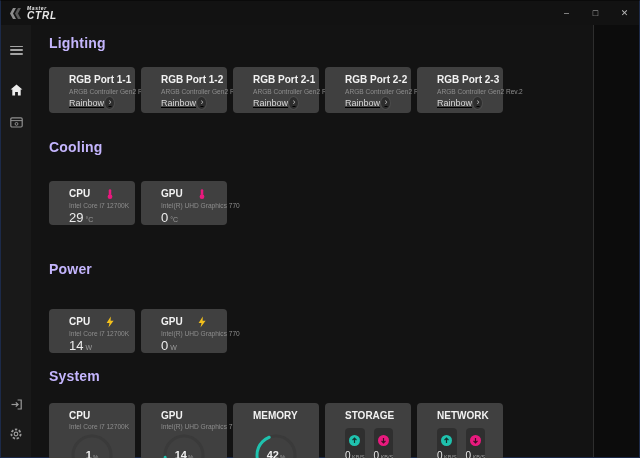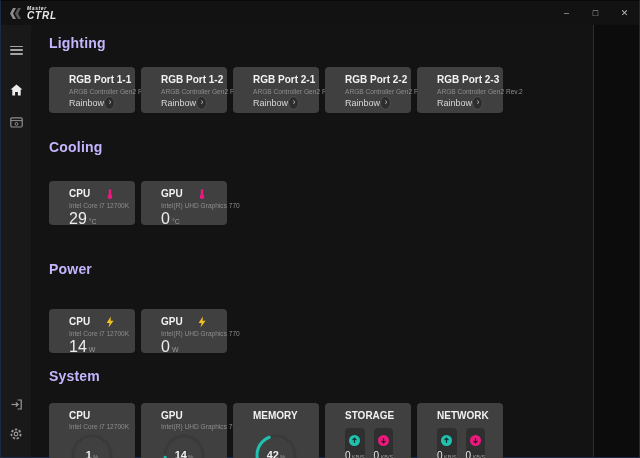--- a/index.html
+++ b/index.html
@@ -39,28 +39,28 @@
 
   .row { display:flex; gap:6px; }
 
   .card { background:#404040; border-radius:4px; padding:7px 20px; width:86px; flex:0 0 auto; }
 
   
   .light-card { height:46px; display:flex; flex-direction:column; }
   .card-head { display:flex; justify-content:space-between; align-items:flex-start; }
   .card-title { color:#f2f2f2; font-size:10px; font-weight:bold; white-space:nowrap; }
   .card-sub { color:#8d8d8d; font-size:6.6px; margin-top:1.5px; white-space:nowrap; min-height:8px; }
-  .mode-row { display:flex; justify-content:space-between; align-items:center; margin-top:auto; }
+  .mode-row { display:flex; justify-content:space-between; align-items:center; margin-top:auto;text-decoration:underline; }
   .mode-label { color:#d8d8d8; font-size:9px; }
   .chev-btn { width:14px; height:14px; border-radius:50%; background:#2d2d2d; border:1px solid #4d4d4d; color:#c0c0c0; font-size:9px; line-height:1; display:flex; align-items:center; justify-content:center; cursor:pointer; padding:0 0 1px 1px; }
 
   
   .metric-card { height:44px; display:flex; flex-direction:column; }
   .value-row { margin-top:auto; display:flex; align-items:baseline; gap:2px; }
-  .metric-value { color:#ececec; font-size:16px; }
+  .metric-value { color:#ececec; font-size:13px; }
   .metric-unit { color:#9a9a9a; font-size:7px; }
 
   
   .sys-card { height:74px; display:flex; flex-direction:column; }
   .gauge-wrap { position:relative; width:46px; height:46px; align-self:center; margin-top:1px; }
   .gauge-wrap svg { display:block; }
   .gauge-label { position:absolute; inset:0; display:flex; align-items:center; justify-content:center; gap:1px; }
   .gauge-num { color:#f0f0f0; font-size:11px; font-weight:bold; }
   .gauge-unit { color:#9a9a9a; font-size:6px; margin-top:4px; }
 

